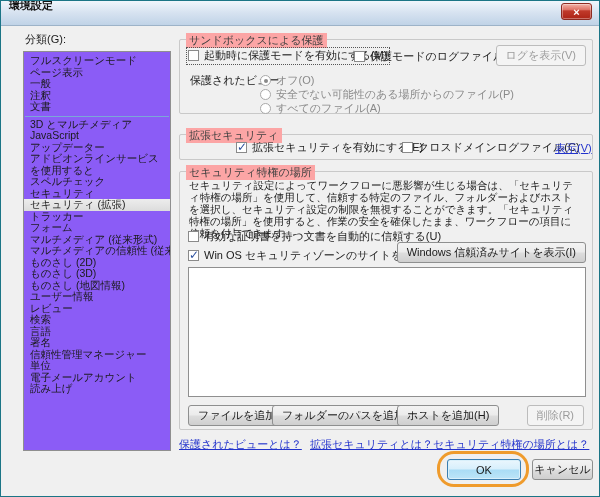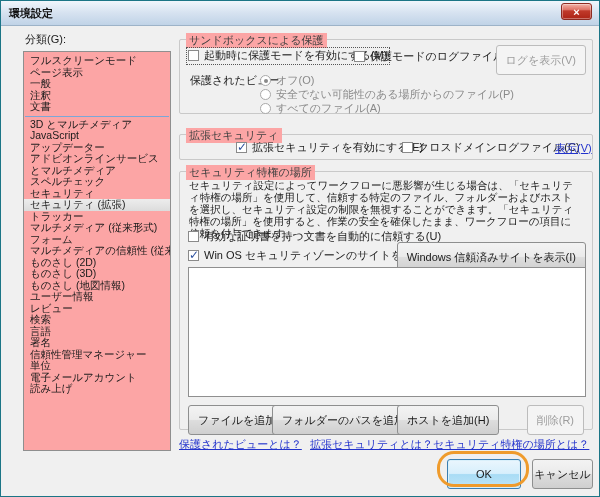--- a/index.html
+++ b/index.html
@@ -8,36 +8,36 @@
   .dialog {
     position:relative; width:600px; height:497px;
     background:#f0f0f0; border:1px solid #1b7586; overflow:hidden;
     font-size:11px; color:#1a1a1a;
   }
   
   .titlebar {
     position:absolute; left:0; top:0; right:0; height:18px;
     background:linear-gradient(#f0f6fc,#d6e2f0 50%,#c0d3e7);
     border-bottom:1px solid #9db3c8;
-    display:flex; align-items:center; padding:12px 8px;
+    display:flex; align-items:flex-end; padding:12px 8px;
     font-weight:bold; font-size:11px; color:#111;
   }
   .close-btn {
     position:absolute; top:2px; right:7px; width:31px; height:17px;
     background:linear-gradient(#f2b1a6,#dd7063 40%,#c03a2b 45%,#ad2416);
     border:1px solid #8d2a20; border-radius:3px;
     color:#fff; font-weight:bold; font-size:11px;
     display:flex; align-items:center; justify-content:center; cursor:default;
     box-shadow:inset 0 0 0 1px rgba(255,255,255,.35);
   }
   
   .sidebar-label { position:absolute; left:24px; top:31px; }
   .cat-list {
     position:absolute; left:22px; top:50px; width:148px; height:400px;
-    background:#fca5a5; border:1px solid #8f8f8f; padding:3px 0; overflow:hidden;
+    background:#8b5cf6; border:1px solid #8f8f8f; padding:3px 0; overflow:hidden;
   }
   .cat-item {
     height:11.5px; line-height:11.5px; font-size:10.5px;
     padding:0 6px; white-space:nowrap; color:#1a1a1a;
   }
   .cat-item.selected { background:linear-gradient(#ededed,#dcdcdc); }
   .cat-sep { border-top:1px solid #7ba7d7; margin:3px 1px 2px 1px; }
   
   .group { position:absolute; border:1px solid #c9c9c9; border-radius:2px; }
   .group-title {
@@ -59,21 +59,21 @@
     margin-right:5px; position:relative;
   }
   .radio.sel::after {
     content:""; position:absolute; left:2.5px; top:2.5px; width:4px; height:4px;
     border-radius:50%; background:#8a8a8a;
   }
   .ctl-row { position:absolute; white-space:nowrap; }
   .dim { color:#8a8a8a; }
   .focus-wrap { display:inline-block; outline:1px dotted #555; padding:0 2px 1px 1px; }
   .btn {
-    position:absolute; height:30px; padding:0 9px;
+    position:absolute; height:21px; padding:0 9px;
     display:inline-flex; align-items:center; justify-content:center;
     background:linear-gradient(#f3f3f3,#ebebeb 48%,#dddddd 52%,#cfcfcf);
     border:1px solid #8e8f8f; border-radius:3px;
     font-family:inherit; font-size:11px; color:#1a1a1a; white-space:nowrap; cursor:default;
   }
   .btn.disabled { background:#f4f4f4; border-color:#bcbcbc; color:#9c9c9c; }
   .btn.default {
     background:linear-gradient(#eaf6fd,#d7effc 48%,#a9dcf5 52%,#bde5f8);
     border-color:#3c7fb1; box-shadow:inset 0 0 0 1px #d9f0fb;
   }
@@ -106,27 +106,27 @@
       <div class="cat-item">フルスクリーンモード</div>
       <div class="cat-item">ページ表示</div>
       <div class="cat-item">一般</div>
       <div class="cat-item">注釈</div>
       <div class="cat-item">文書</div>
       <div class="cat-sep"></div>
       <div class="cat-item">3D とマルチメディア</div>
       <div class="cat-item">JavaScript</div>
       <div class="cat-item">アップデーター</div>
       <div class="cat-item">アドビオンラインサービス</div>
-      <div class="cat-item">とマルチメディア</div>
+      <div class="cat-item">を使用すると</div>
       <div class="cat-item">スペルチェック</div>
       <div class="cat-item">セキュリティ</div>
       <div class="cat-item selected">セキュリティ (拡張)</div>
       <div class="cat-item">トラッカー</div>
+      <div class="cat-item">フォーム</div>
       <div class="cat-item">マルチメディア (従来形式)</div>
-      <div class="cat-item">フォーム</div>
       <div class="cat-item">マルチメディアの信頼性 (従来形式)</div>
       <div class="cat-item">ものさし (2D)</div>
       <div class="cat-item">ものさし (3D)</div>
       <div class="cat-item">ものさし (地図情報)</div>
       <div class="cat-item">ユーザー情報</div>
       <div class="cat-item">レビュー</div>
       <div class="cat-item">検索</div>
       <div class="cat-item">言語</div>
       <div class="cat-item">署名</div>
       <div class="cat-item">信頼性管理マネージャー</div>

